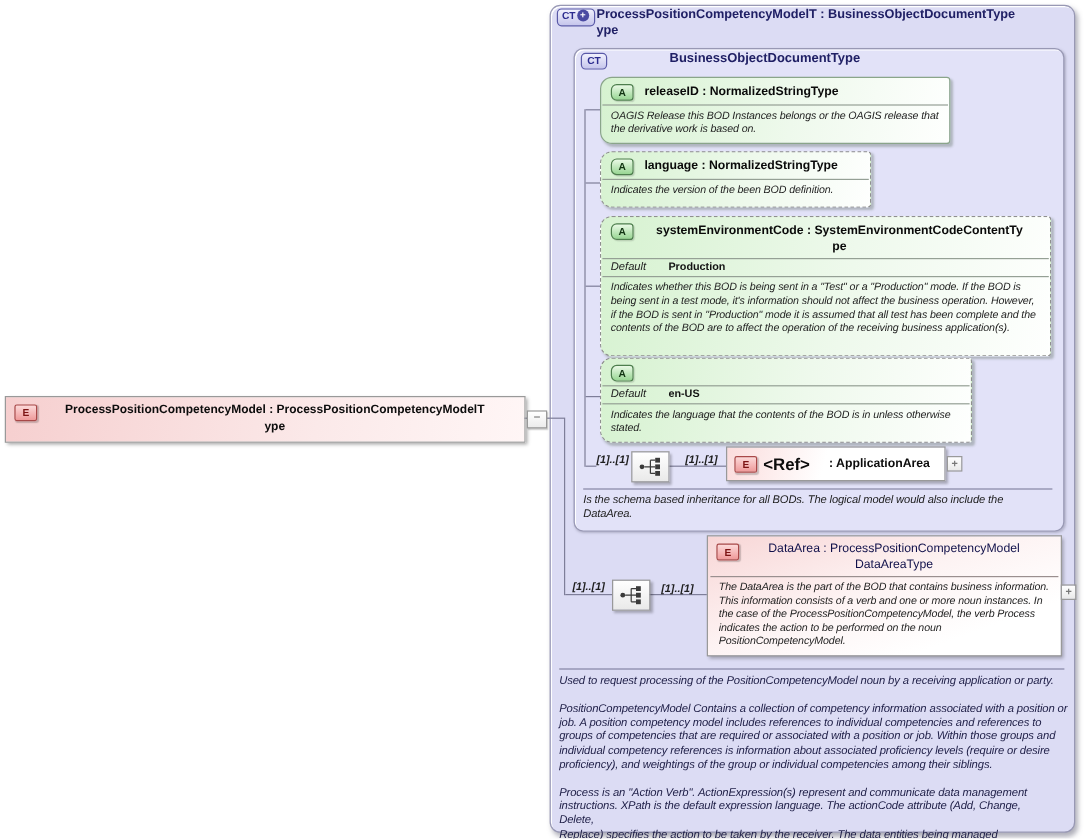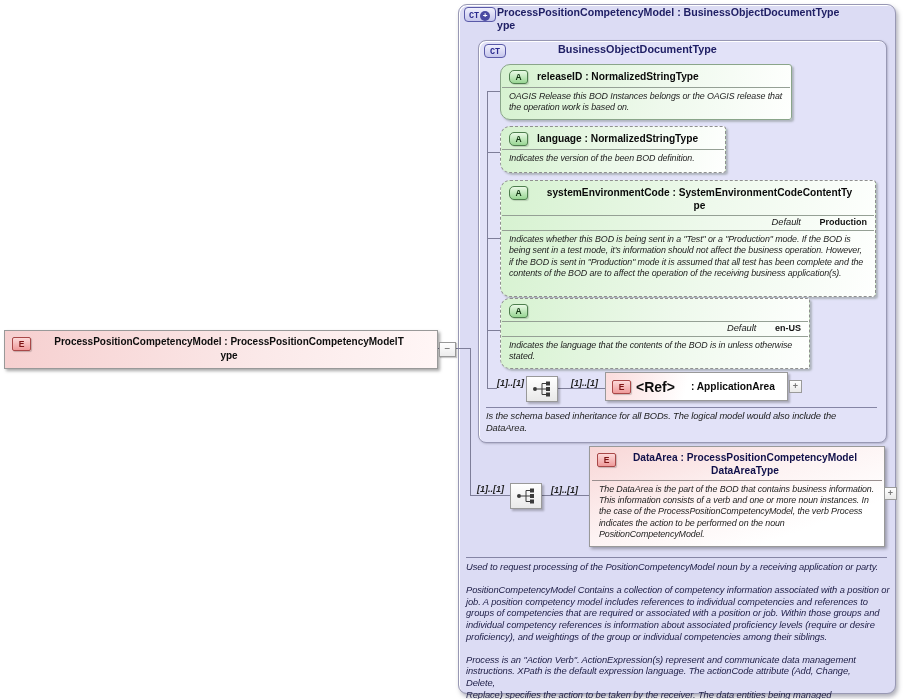--- a/index.html
+++ b/index.html
@@ -15,23 +15,23 @@
   .seq{position:absolute;width:30px;height:24px;display:flex;align-items:center;justify-content:center;
        background:linear-gradient(#ffffff,#e9e9e9);border:1px solid #999;box-shadow:2px 2px 2px rgba(0,0,0,.25);}
 
   
   .e-icon{width:17px;height:12px;display:inline-flex;align-items:center;justify-content:center;
           background:linear-gradient(#fcd9d9,#ef9a9a);border:1px solid #a84848;border-radius:2px;
           color:#7d1414;font-size:8.5px;font-weight:bold;box-shadow:1px 1px 1px rgba(0,0,0,.2);flex:0 0 auto;}
   .a-icon{width:17px;height:12px;display:inline-flex;align-items:center;justify-content:center;
           background:linear-gradient(#eafae6,#98d693);border:1px solid #4e7e4e;border-radius:5px 3px 3px 5px;
           color:#113311;font-size:8.5px;font-weight:bold;box-shadow:1px 1px 1px rgba(0,0,0,.15);flex:0 0 auto;}
-  .ct-icon{position:absolute;display:flex;align-items:flex-end;justify-content:center;
+  .ct-icon{position:absolute;display:flex;align-items:flex-start;justify-content:center;
            background:linear-gradient(#f0f0fd,#c6c6ec);border:1px solid #5a5aa8;border-radius:4px;
-           color:#2b2b8f;font-weight:bold;font-size:8.5px;font-family:Liberation Mono, monospace;}
+           color:#2b2b8f;font-weight:bold;font-size:8.5px;}
   #ct-big{left:464px;top:7px;width:29px;height:13px;gap:1px;padding-right:1px;}
   #ct-small{left:484px;top:44px;width:20px;height:12px;}
   .ctplus{width:10px;height:10px;border-radius:50%;background:#4a4aa2;color:#fff;font-size:8px;
           line-height:10px;text-align:center;font-weight:bold;}
 
   
   .panel{position:absolute;left:458px;top:4px;width:436px;height:688px;background:#dcdcf4;
          border:1px solid #9898b4;border-radius:9px;
          box-shadow:2px 3px 4px rgba(100,100,120,.5), inset 1px 1px 0 #ffffff;}
   .innerbox{position:absolute;left:478px;top:40px;width:407px;height:401px;background:#e2e2f8;
@@ -43,21 +43,21 @@
 
   
   .attr{position:absolute;background:linear-gradient(100deg,#d6f2d0,#eef9ec 55%,#fefffe);
         border:1px solid #8aa58a;border-radius:10px 3px 3px 10px;
         box-shadow:2px 2px 2px rgba(60,80,60,.3);overflow:hidden;}
   .attr.opt{border:1px dashed #8f8f8f;}
   .attr-head{display:flex;align-items:flex-start;padding:5px 8px 0 8px;}
   .attr-name{margin-left:9px;font-weight:bold;font-size:10.2px;line-height:13px;color:#0a0a0a;white-space:pre;}
   .attr-name.center{flex:1;text-align:center;margin-left:4px;}
   .sep{border-top:1px solid #95a095;margin:3px 1px 0 1px;}
-  .defrow{display:flex;padding:1px 8px 0 8px;align-items:baseline;justify-content:flex-end;}
+  .defrow{display:flex;padding:1px 8px 0 8px;align-items:baseline;}
   .def-label{font-style:italic;font-size:9.3px;color:#222;width:40px;flex:0 0 auto;}
   .def-value{font-weight:bold;font-size:9px;color:#111;margin-left:8px;}
   .ann{padding:3px 8px 4px 8px;font-style:italic;font-size:8.9px;line-height:11.4px;color:#1d1d1d;letter-spacing:-0.1px;}
   #attr-release{left:500px;top:64px;width:290px;height:54px;}
   #attr-version{left:500px;top:126px;width:224px;height:45px;}
   #attr-sysenv{left:500px;top:180px;width:374px;height:115px;}
   #attr-lang{left:500px;top:298px;width:308px;height:69px;}
 
   
   #leftbox{position:absolute;left:4px;top:330px;width:432px;height:37px;
@@ -72,21 +72,21 @@
   #refbox{position:absolute;left:605px;top:372px;width:181px;height:27px;
           background:linear-gradient(105deg,#fbdcdc,#ffffff 45%);border:1px solid #999;
           box-shadow:2px 2px 2px rgba(0,0,0,.25);display:flex;align-items:center;}
   #refbox .e-icon{margin-left:6px;}
   .ref-label{margin-left:5px;font-weight:bold;font-size:14px;color:#0c0c0c;white-space:pre;}
   .ref-type{margin-left:16px;font-weight:bold;font-size:10.2px;color:#0c0c0c;white-space:pre;}
   #dataarea{position:absolute;left:589px;top:446px;width:294px;height:99px;
             background:linear-gradient(160deg,#f8d6d6,#fdf3f3 45%,#ffffff 78%);
             border:1px solid #999;box-shadow:2px 2px 3px rgba(0,0,0,.3);}
   #dataarea .e-icon{position:absolute;left:7px;top:6px;}
-  #da-title{margin:4px 10px 0 26px;text-align:center;font-weight:bold;font-size:10.2px;
+  #da-title{margin:4px 10px 0 26px;text-align:center;font-weight:normal;font-size:10.2px;
             line-height:13px;color:#10104a;white-space:pre;}
   #da-sep{border-top:1px solid #9a8f8f;margin:3px 2px 0 2px;}
   #da-ann{padding:3px 9px 4px 9px;font-style:italic;font-size:8.9px;line-height:11.2px;
           color:#1d1d1d;letter-spacing:-0.1px;}
 
   
   #bod-footer{position:absolute;left:486px;top:411px;width:395px;font-style:italic;font-size:9.3px;
               line-height:11.5px;color:#1d1d1d;white-space:pre-line;letter-spacing:-0.1px;}
   #panel-footer{position:absolute;left:466px;top:561px;width:425px;font-style:italic;font-size:9.4px;
                 line-height:11.6px;color:#22224a;white-space:pre-line;letter-spacing:-0.1px;}
@@ -120,21 +120,21 @@
 
 <div id="stage">
 
   <div class="panel"></div>
   <div class="innerbox"></div>
 
   <div id="ct-big" class="ct-icon">
     <span>CT</span>
     <span class="ctplus">+</span>
   </div>
-  <div class="panel-title">ProcessPositionCompetencyModel : BusinessObjectDocumentType
+  <div class="panel-title">ProcessPositionCompetencyModelT : BusinessObjectDocumentType
 ype</div>
 
   <div id="ct-small" class="ct-icon">CT</div>
   <div class="bod-title">BusinessObjectDocumentType</div>
 
   <div id="lineA" class="line"></div>
   <div id="lineB" class="line"></div>
   <div id="vtrunk" class="line"></div>
   <div id="line2a" class="line"></div>
   <div id="line2b" class="line"></div>
@@ -152,21 +152,21 @@
 ype</div>
   </div>
   <div id="minusbox">−</div>
 
   <div class="attr" id="attr-release">
     <div class="attr-head">
       <span class="a-icon">A</span>
       <span class="attr-name">releaseID : NormalizedStringType</span>
     </div>
     <div class="sep"></div>
-    <div class="ann">OAGIS Release this BOD Instances belongs or the OAGIS release that the operation work is based on.</div>
+    <div class="ann">OAGIS Release this BOD Instances belongs or the OAGIS release that the derivative work is based on.</div>
   </div>
 
   <div class="attr opt" id="attr-version">
     <div class="attr-head">
       <span class="a-icon">A</span>
       <span class="attr-name">language : NormalizedStringType</span>
     </div>
     <div class="sep"></div>
     <div class="ann">Indicates the version of the been BOD definition.</div>
   </div>

